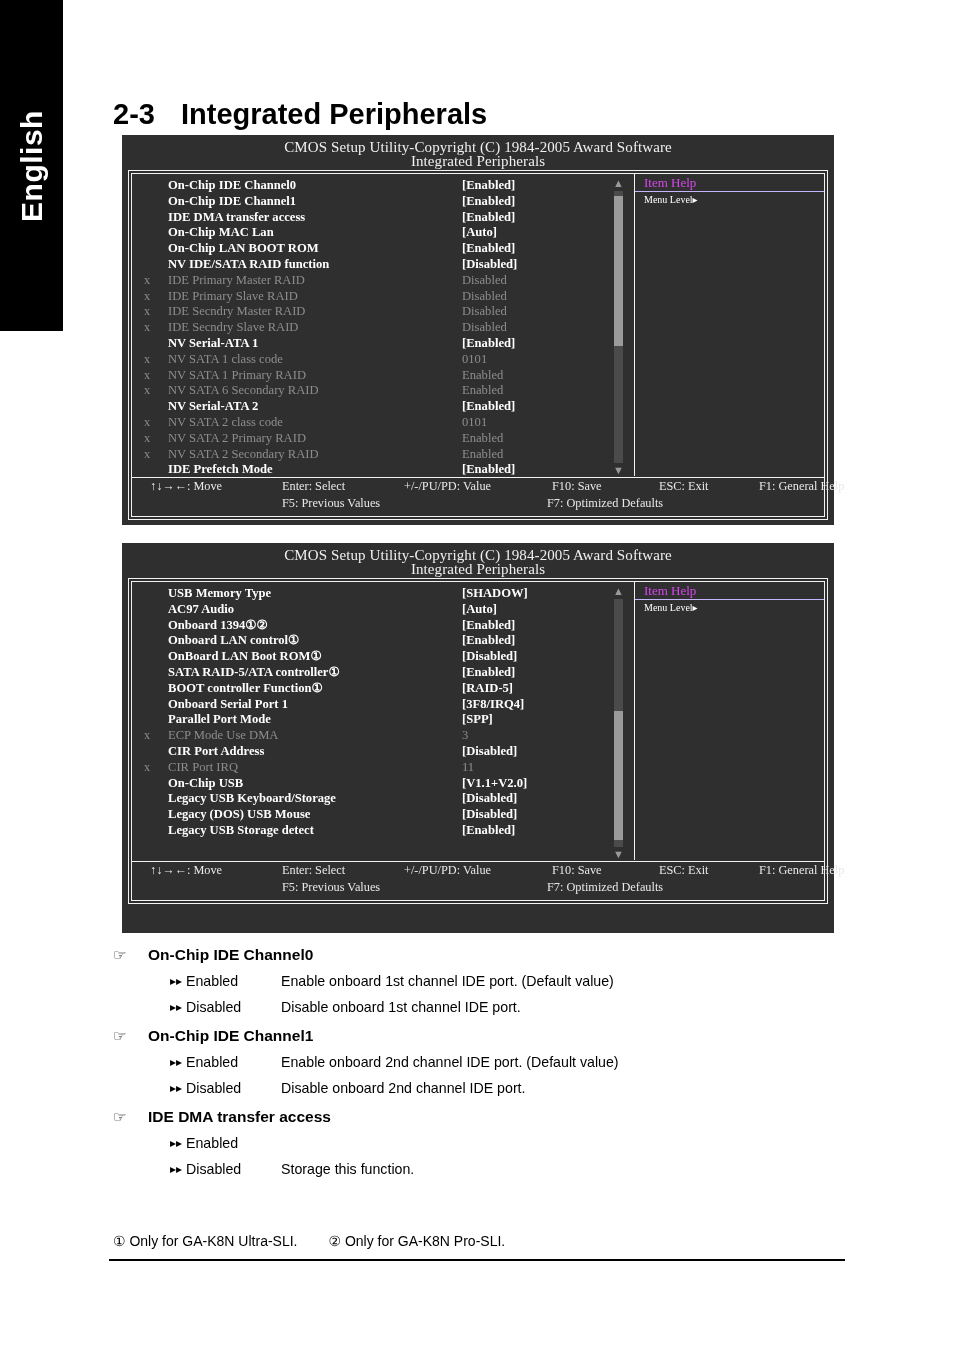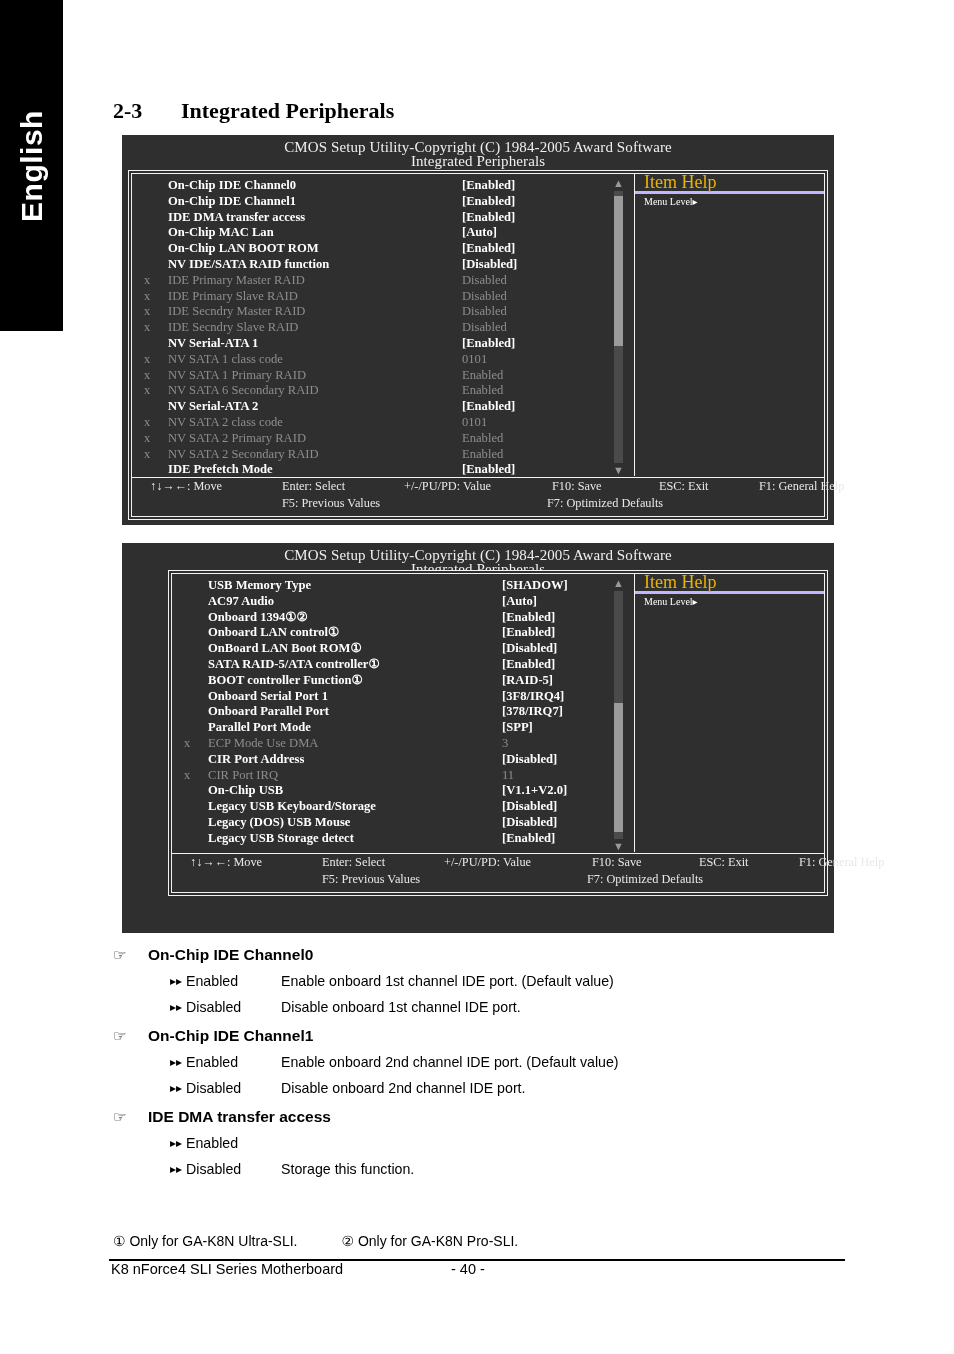--- a/index.html
+++ b/index.html
@@ -34,23 +34,23 @@
     font-size: 30px;
     letter-spacing: 0.5px;
     white-space: nowrap;
   }
 
   
   #section-heading {
     position: absolute;
     left: 113px; top: 98px;
     width: 600px;
-    font-family: Liberation Serif, serif;
+    font-family: Liberation Sans, sans-serif;
     font-weight: bold;
-    font-size: 22px;
+    font-size: 29px;
     color: #000;
     white-space: nowrap;
   }
   #section-heading .num { display: inline-block; width: 68px; }
 
   
   .bios {
     position: absolute;
     background: #2f2f2f;
     font-family: "Liberation Serif", serif;
@@ -139,25 +139,25 @@
     background: #9b9b9b;
   }
 
   
   .itemhelp {
     position: absolute;
     top: 0; bottom: 0; right: 0;
     border-left: 1px solid #f2f2f2;
   }
   .itemhelp .ih-title {
-    border-bottom: 3px solid #c4b5fd;
-    font-size: 18px;
+    border-bottom: 1px solid #c4b5fd;
+    font-size: 13px;
     line-height: 17px;
     padding-left: 9px;
-    color: #eab308;
+    color: #d946ef;
   }
   .itemhelp .ih-line {
     font-size: 10px;
     line-height: 16px;
     padding-left: 9px;
     color: #ffffff;
   }
 
   
   .keybar {
@@ -207,21 +207,21 @@
 
   
   #notes {
     position: absolute;
     left: 113px; top: 1233px;
     font-family: "Liberation Sans", sans-serif;
     font-size: 14px;
     color: #000;
     white-space: nowrap;
   }
-  #notes .note2 { margin-left: 44px; }
+  #notes .note2 { margin-left: 31px; }
   #footer-rule {
     position: absolute;
     left: 109px; top: 1259px;
     width: 736px; height: 2px;
     background: #000;
   }
   #footer {
     position: absolute;
     left: 111px; top: 1261px;
     width: 740px;
@@ -382,21 +382,21 @@
         </div>
       </div>
     </div>
   </div>
 
   <div class="bios" id="bios-2" style="left:122px; top:543px; width:712px; height:390px;">
     <div class="titlebar">
       <div class="l1">CMOS Setup Utility-Copyright (C) 1984-2005 Award Software</div>
       <div class="l2">Integrated Peripherals</div>
     </div>
-    <div class="frame" style="top:26px; height:326px;margin-left:40px;">
+    <div class="frame" style="top:34px; height:326px;">
       <div class="frame-inner">
 
         <div class="menubox" style="right:212px;">
           <div class="rows" id="rows-2">
               <div class="row bold">
                 <span class="xmark"></span>
                 <span class="name">USB Memory Type</span>
                 <span class="val">[SHADOW]</span>
               </div>
               <div class="row bold">
@@ -426,25 +426,20 @@
               </div>
               <div class="row bold">
                 <span class="xmark"></span>
                 <span class="name">BOOT controller Function①</span>
                 <span class="val">[RAID-5]</span>
               </div>
               <div class="row bold">
                 <span class="xmark"></span>
                 <span class="name">Onboard Serial Port 1</span>
                 <span class="val">[3F8/IRQ4]</span>
-              </div>
-              <div class="row bold">
-                <span class="xmark"></span>
-                <span class="name">Onboard Parallel Port</span>
-                <span class="val">[378/IRQ7]</span>
               </div>
               <div class="row bold">
                 <span class="xmark"></span>
                 <span class="name">Parallel Port Mode</span>
                 <span class="val">[SPP]</span>
               </div>
               <div class="row dim">
                 <span class="xmark">x</span>
                 <span class="name">ECP Mode Use DMA</span>
                 <span class="val">3</span>
@@ -558,18 +553,14 @@
         <span class="bullet">▸▸</span>
         <span class="oname">Disabled</span>
         <span class="odesc">Storage this function.</span>
       </div>
     </div>
 
   <div id="notes">
     <span class="note1">① Only for GA-K8N Ultra-SLI.</span><span class="note2">② Only for GA-K8N Pro-SLI.</span>
   </div>
   <div id="footer-rule"></div>
-  <div id="footer">
-    <span>K8 nForce4 SLI Series Motherboard</span>
-    <span class="pg">- 40 -</span>
-  </div>
 
 </div>
 
 </body></html>

